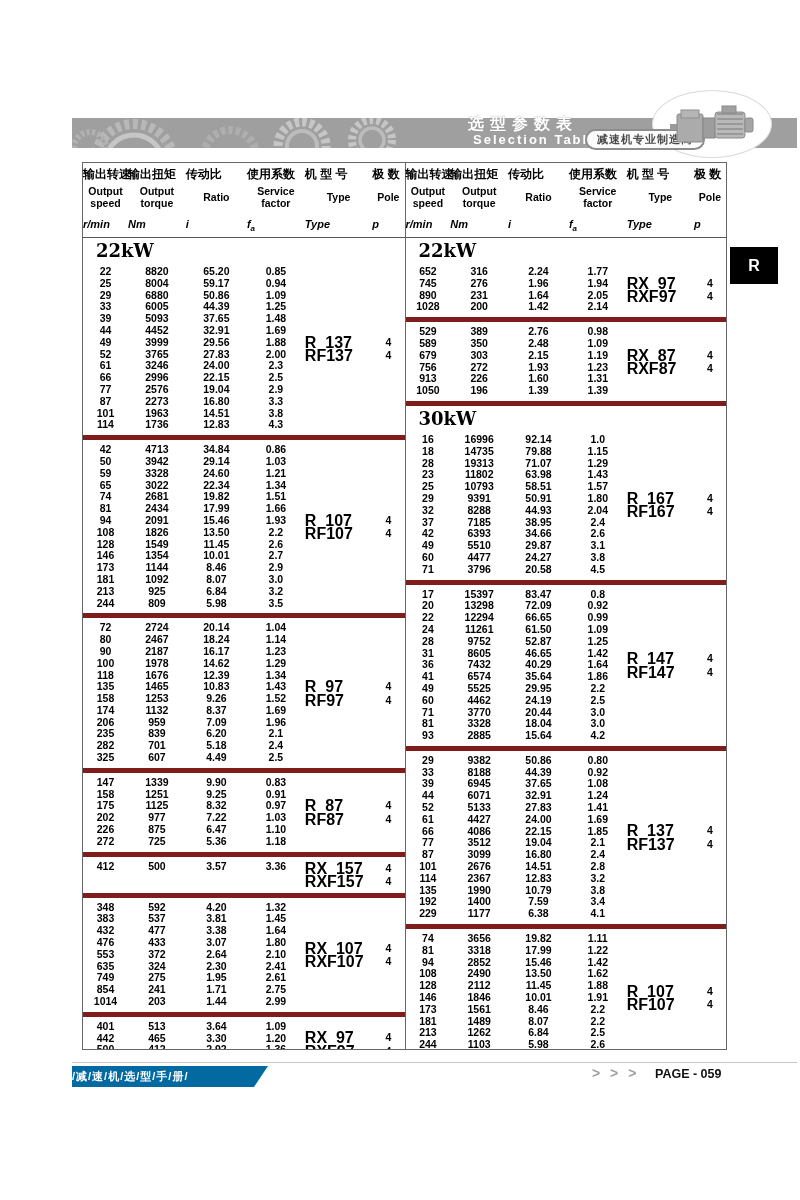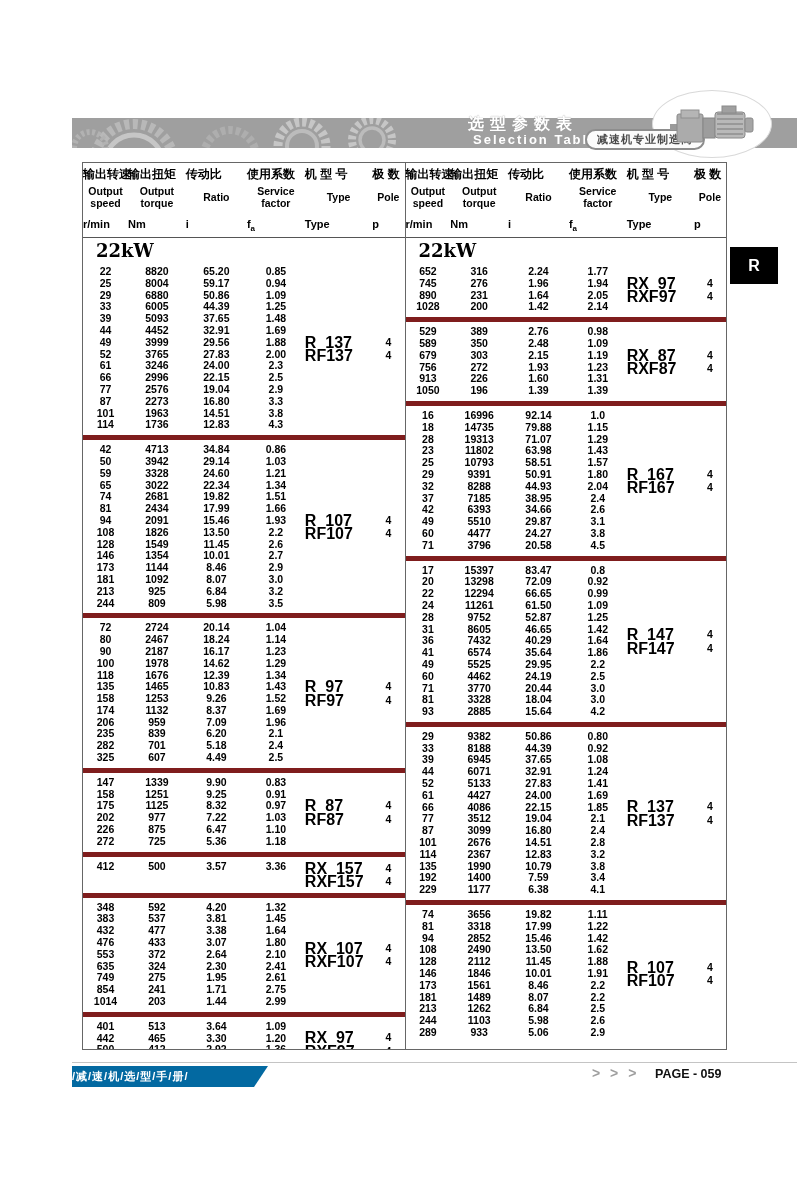--- a/index.html
+++ b/index.html
@@ -27,21 +27,21 @@
   .tables{position:absolute;left:82px;top:162px;width:645px;height:888px;
     border:1px solid #666;box-sizing:border-box;display:flex;background:#fff;}
   .half{width:50%;box-sizing:border-box;}
   .half.right{border-left:1px solid #666;}
   .thead{height:75px;border-bottom:1px solid #555;padding-top:3px;box-sizing:border-box;}
   .hrow{display:grid;grid-template-columns:14% 18% 19% 18% 21% 10%;}
   .hcell{text-align:left;overflow:visible;}
   .hdr-cn .hcell{font-size:12px;font-weight:700;white-space:nowrap;line-height:16px;}
   .hdr-en .hcell{font-size:10.5px;font-weight:600;line-height:11.5px;
     display:flex;align-items:center;justify-content:center;min-height:31px;text-align:center;}
-  .hdr-unit .hcell{font-size:11px;font-weight:700;line-height:22px;}
+  .hdr-unit .hcell{font-size:11px;font-weight:700;line-height:22px;font-style:italic;}
   .hdr-unit sub{font-size:8px;}
   .col{height:811px;overflow:hidden;}
   .kw{font-family:"DejaVu Serif","Liberation Serif",serif;font-weight:700;
     font-size:18px;line-height:20px;padding:3px 0 1px 13px;}
   .section.bt,.block.bt{border-top:5px solid #7f1d1d;}
   .block{position:relative;padding:4px 0;min-height:28px;box-sizing:content-box;}
   .drow{display:grid;grid-template-columns:14% 18% 19% 18%;}
   .dcell{text-align:center;font-size:10.5px;font-weight:700;line-height:11.8px;}
   .typebox{position:absolute;left:69%;top:50%;transform:translateY(-50%);
     width:21%;font-size:16px;font-weight:700;line-height:13.5px;white-space:pre;}
@@ -634,20 +634,21 @@
               <div class="dcell">1.39</div>
             </div>
             <div class="typebox"><div>RX  87</div><div>RXF87</div></div>
             <div class="polebox">
               <div>4</div>
               <div>4</div>
             </div>
           </div>
         </div>
         <div class="section bt">
+          <div class="kw">30kW</div>
           <div class="block">
             <div class="drow">
               <div class="dcell">16</div>
               <div class="dcell">16996</div>
               <div class="dcell">92.14</div>
               <div class="dcell">1.0</div>
             </div>
             <div class="drow">
               <div class="dcell">18</div>
               <div class="dcell">14735</div>

